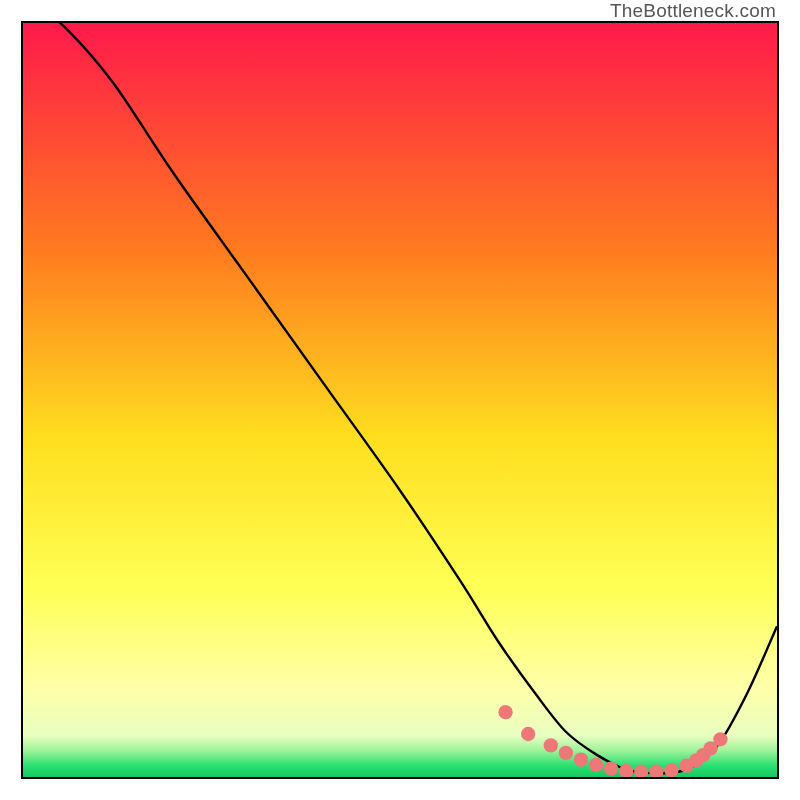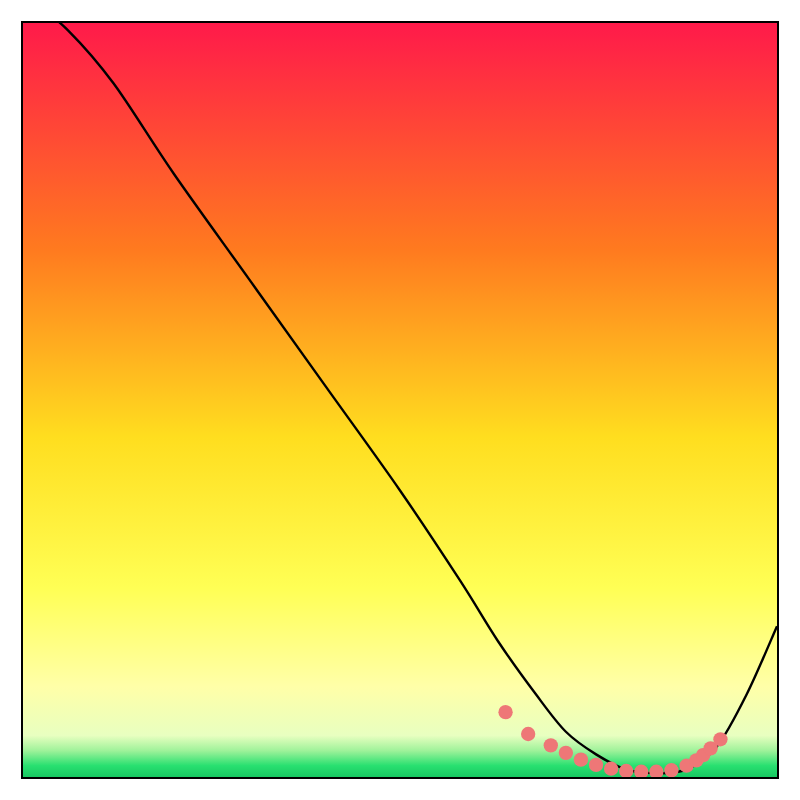--- a/index.html
+++ b/index.html
@@ -35,20 +35,21 @@
     position: absolute;
     left: 0; top: 0;
     width: 100%; height: 100%;
     overflow: visible;
   }
 </style>
 </head>
 <body>
 
 <div class="chart-container">
+  <div class="watermark">TheBottleneck.com</div>
   <div class="plot-area">
     <svg class="gradient-bg" viewBox="0 0 758 758" preserveAspectRatio="none">
       <defs>
         <linearGradient id="bg-grad" x1="0" y1="0" x2="0" y2="1">
             <stop offset="0%" stop-color="#ff1a4a"></stop>
             <stop offset="30%" stop-color="#ff7a1f"></stop>
             <stop offset="55.00000000000001%" stop-color="#ffde1f"></stop>
             <stop offset="75%" stop-color="#ffff55"></stop>
             <stop offset="88%" stop-color="#ffffa8"></stop>
             <stop offset="94.5%" stop-color="#e8ffc0"></stop>

